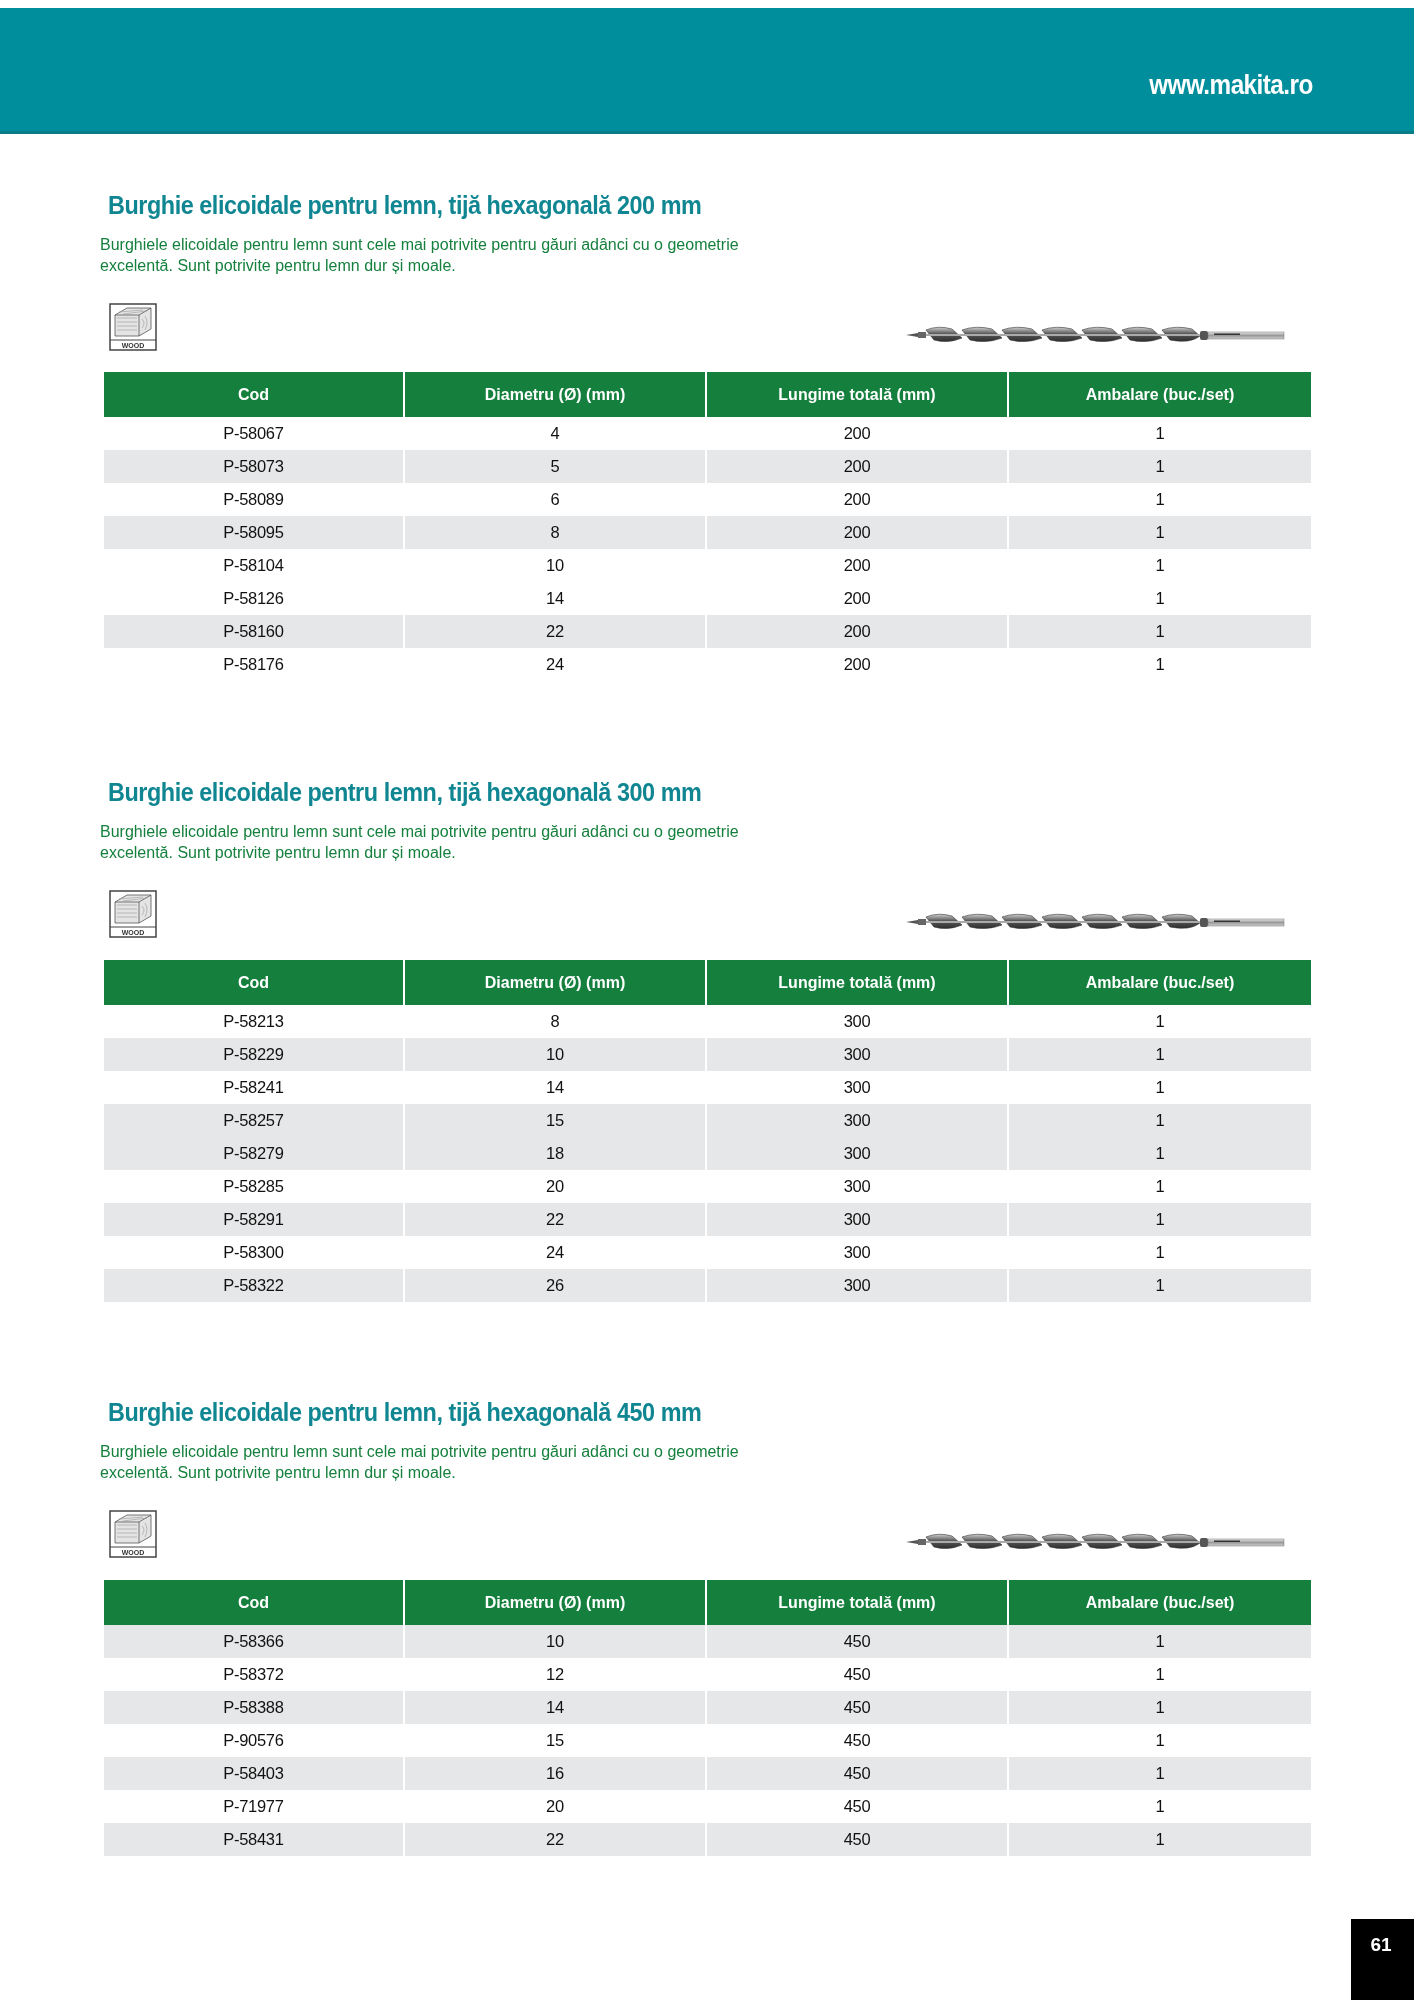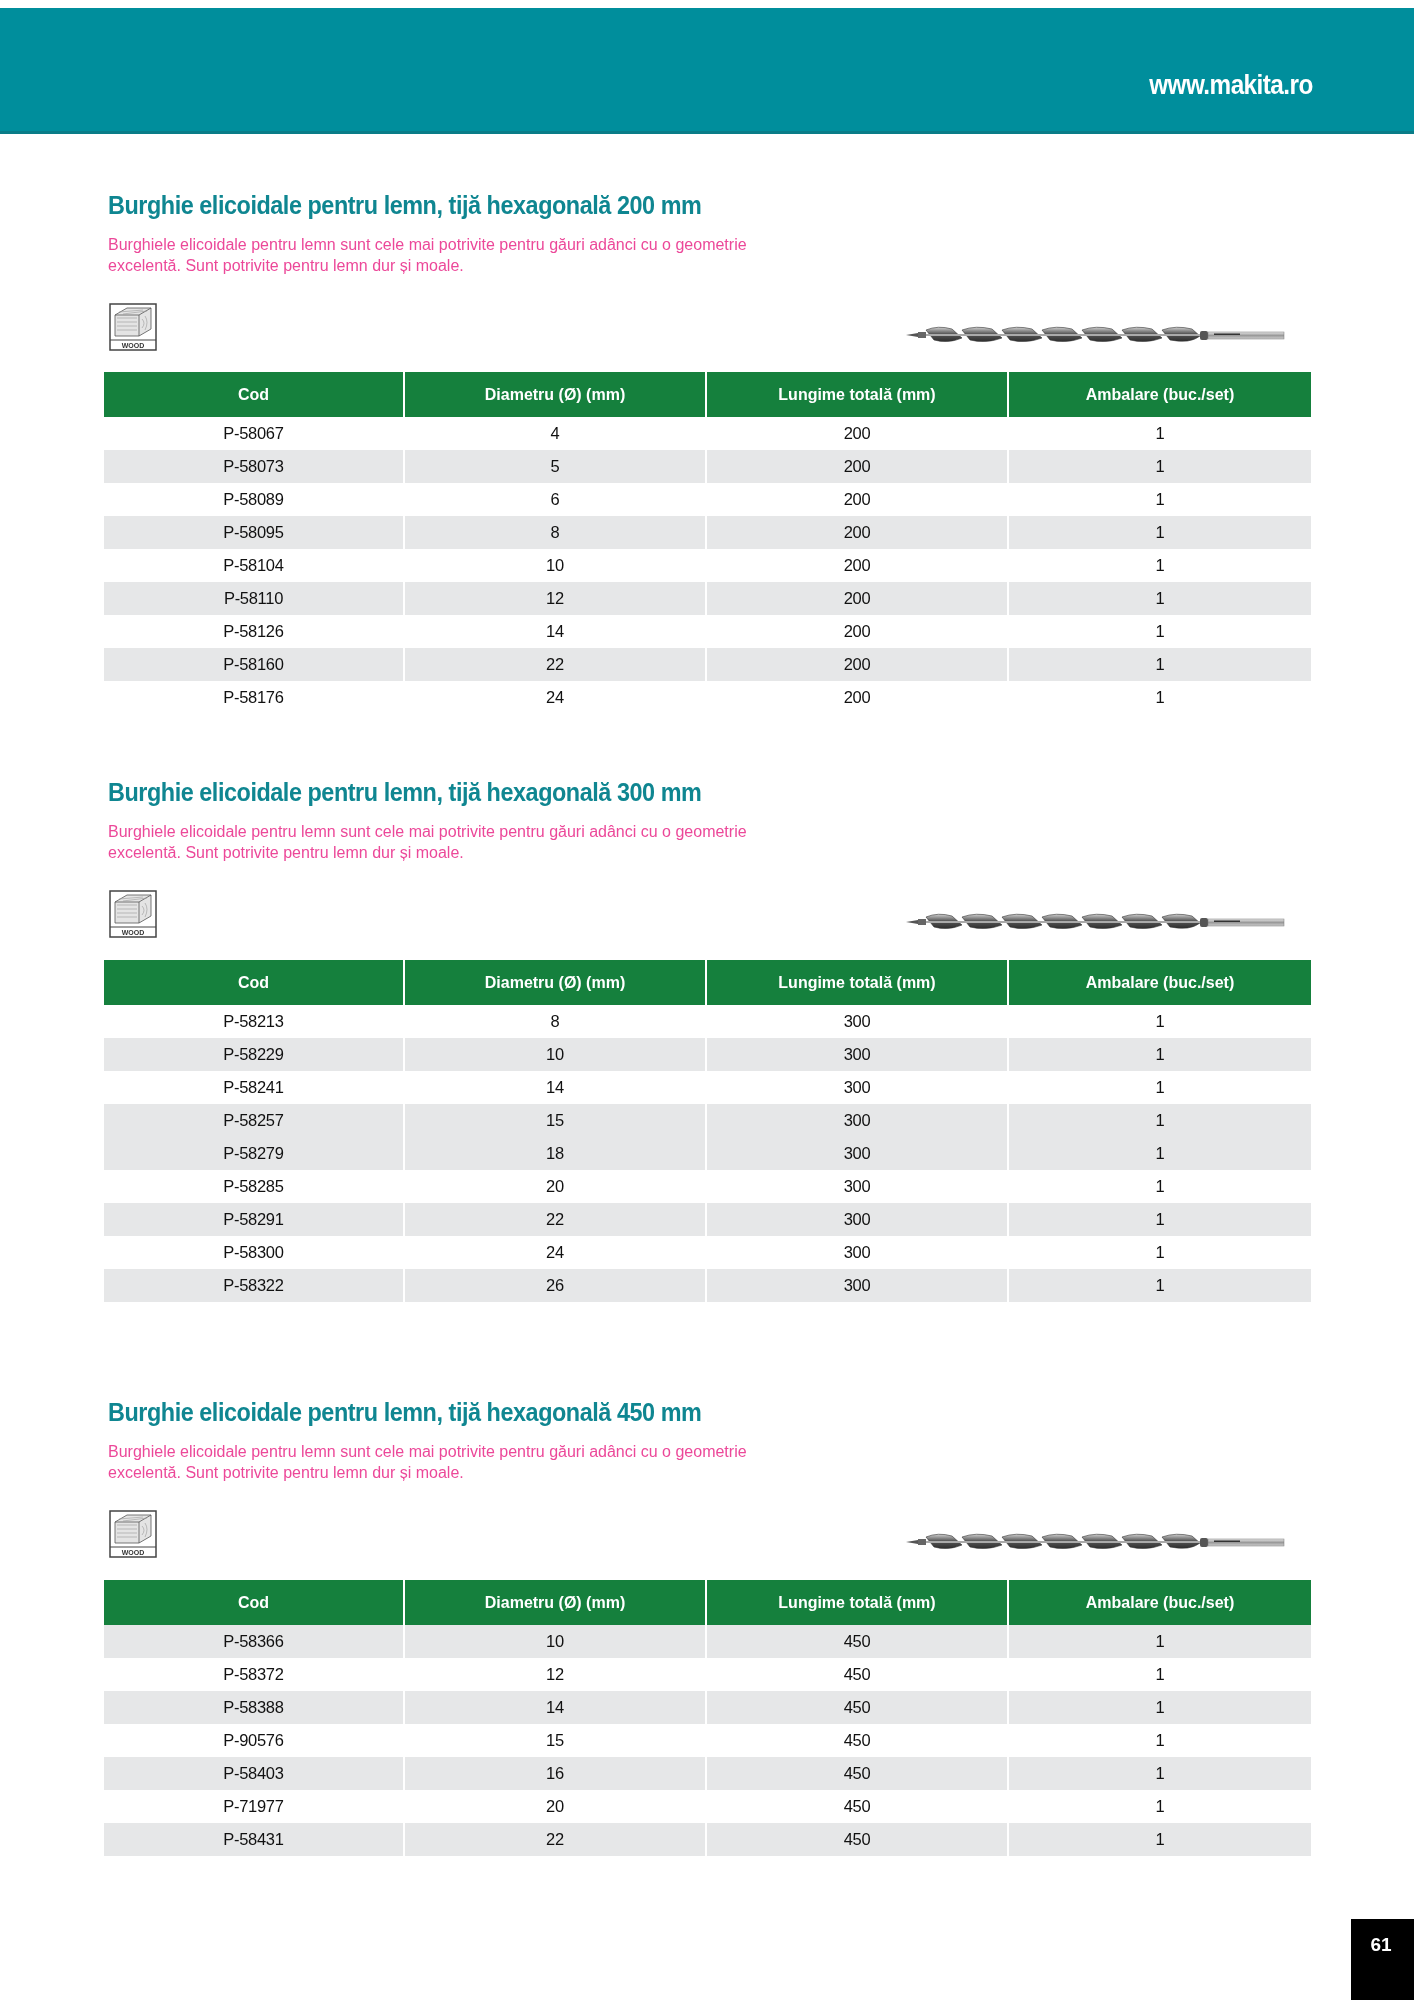--- a/index.html
+++ b/index.html
@@ -18,22 +18,22 @@
     }
 
     .section { position: absolute; left: 0; width: 1414px; }
     .section-title {
       position: absolute; left: 108px; top: 0;
       color: #0f8691; font-weight: bold; font-size: 26px;
       letter-spacing: -0.5px; transform: scaleX(0.9); transform-origin: left center;
       white-space: nowrap;
     }
     .section-desc {
-      position: absolute; left: 108px; top: 44px; width: 760px;
-      font-size: 16px; line-height: 21px; color: #ec4899;
+      position: absolute; left: 100px; top: 44px; width: 760px;
+      font-size: 16px; line-height: 21px; color: #15803d;
     }
     .wood-icon {
       position: absolute; left: 109px; top: 113px; width: 48px; height: 48px;
     }
     .drill-image {
       position: absolute; left: 904px; top: 131px; width: 384px; height: 28px;
     }
 
     .spec-table {
       position: absolute; left: 104px; top: 0; width: 1207px;
@@ -156,26 +156,20 @@
         <td>8</td>
         <td>200</td>
         <td>1</td>
       </tr>
     <tr>
         <td>P-58104</td>
         <td>10</td>
         <td>200</td>
         <td>1</td>
       </tr>
-    <tr class="alt">
-        <td>P-58110</td>
-        <td>12</td>
-        <td>200</td>
-        <td>1</td>
-      </tr>
     <tr>
         <td>P-58126</td>
         <td>14</td>
         <td>200</td>
         <td>1</td>
       </tr>
     <tr class="alt">
         <td>P-58160</td>
         <td>22</td>
         <td>200</td>

